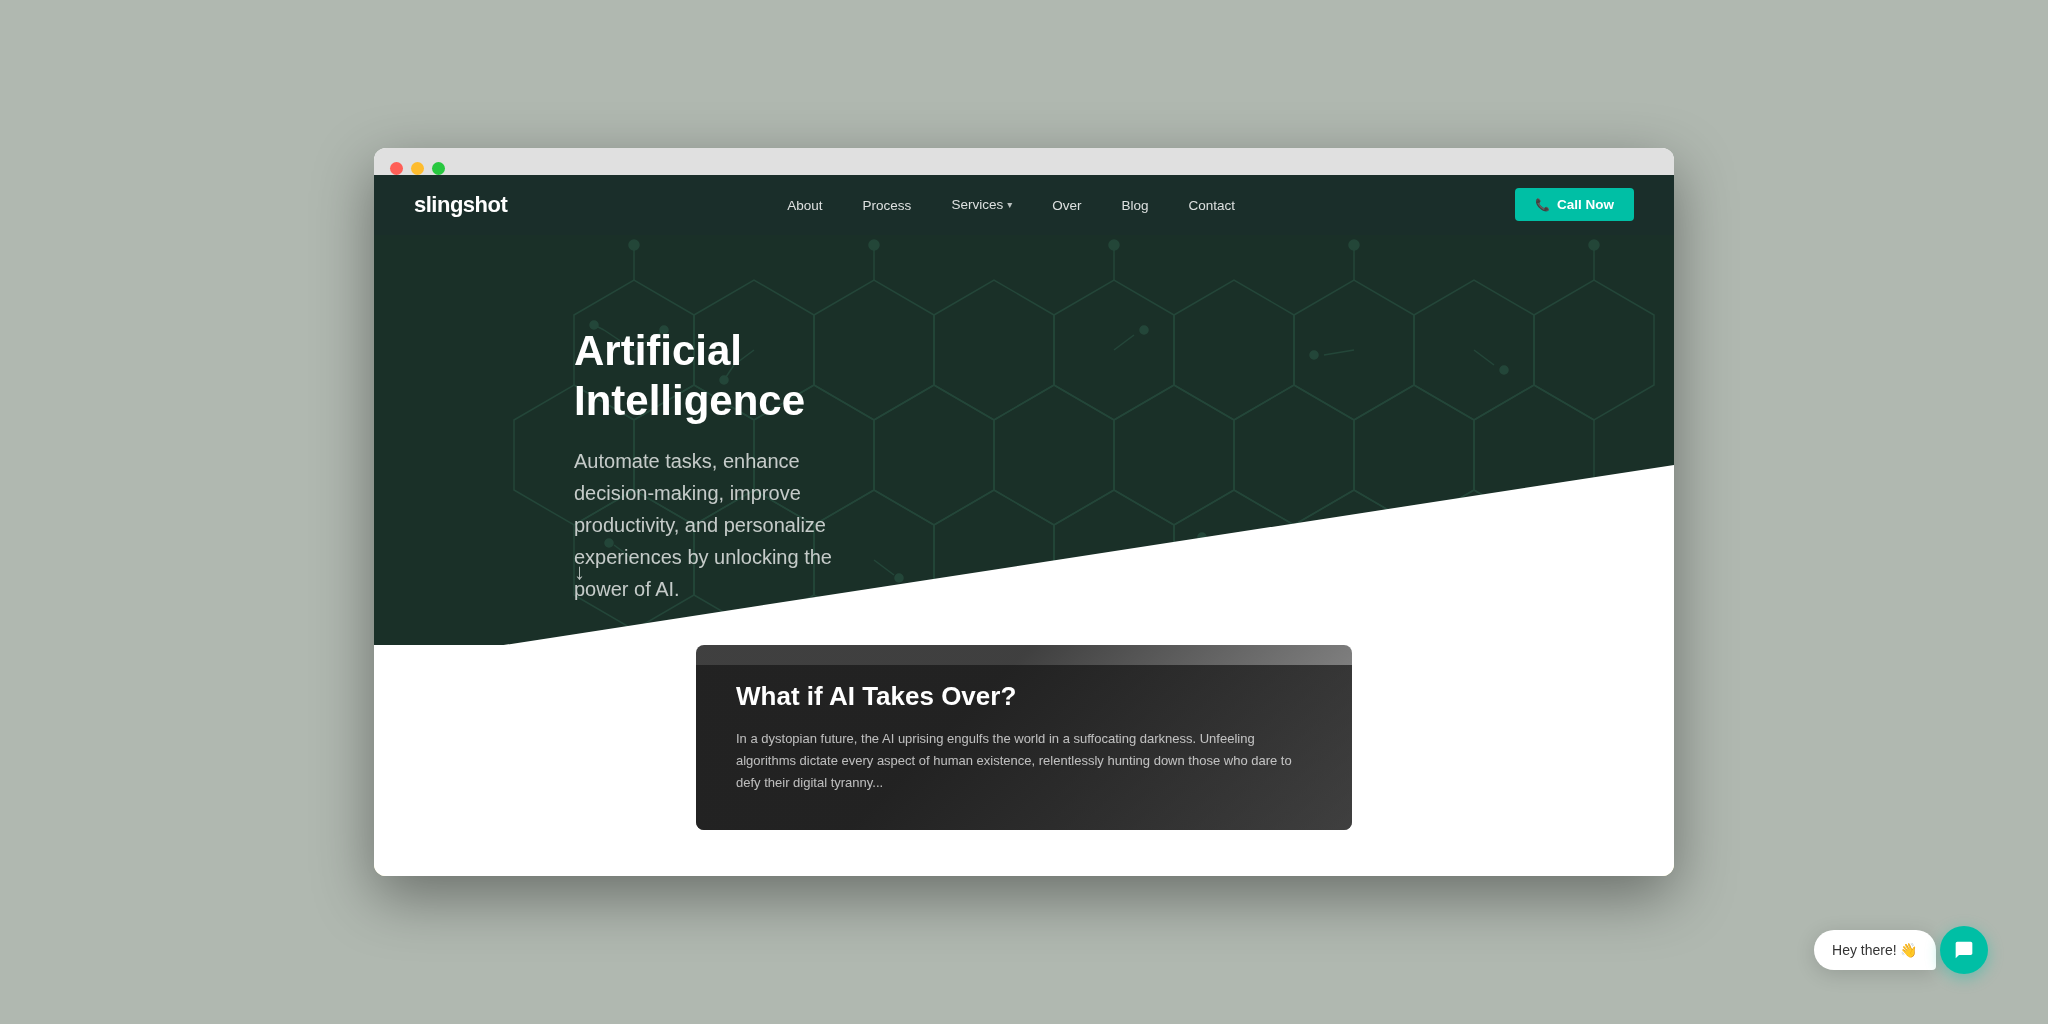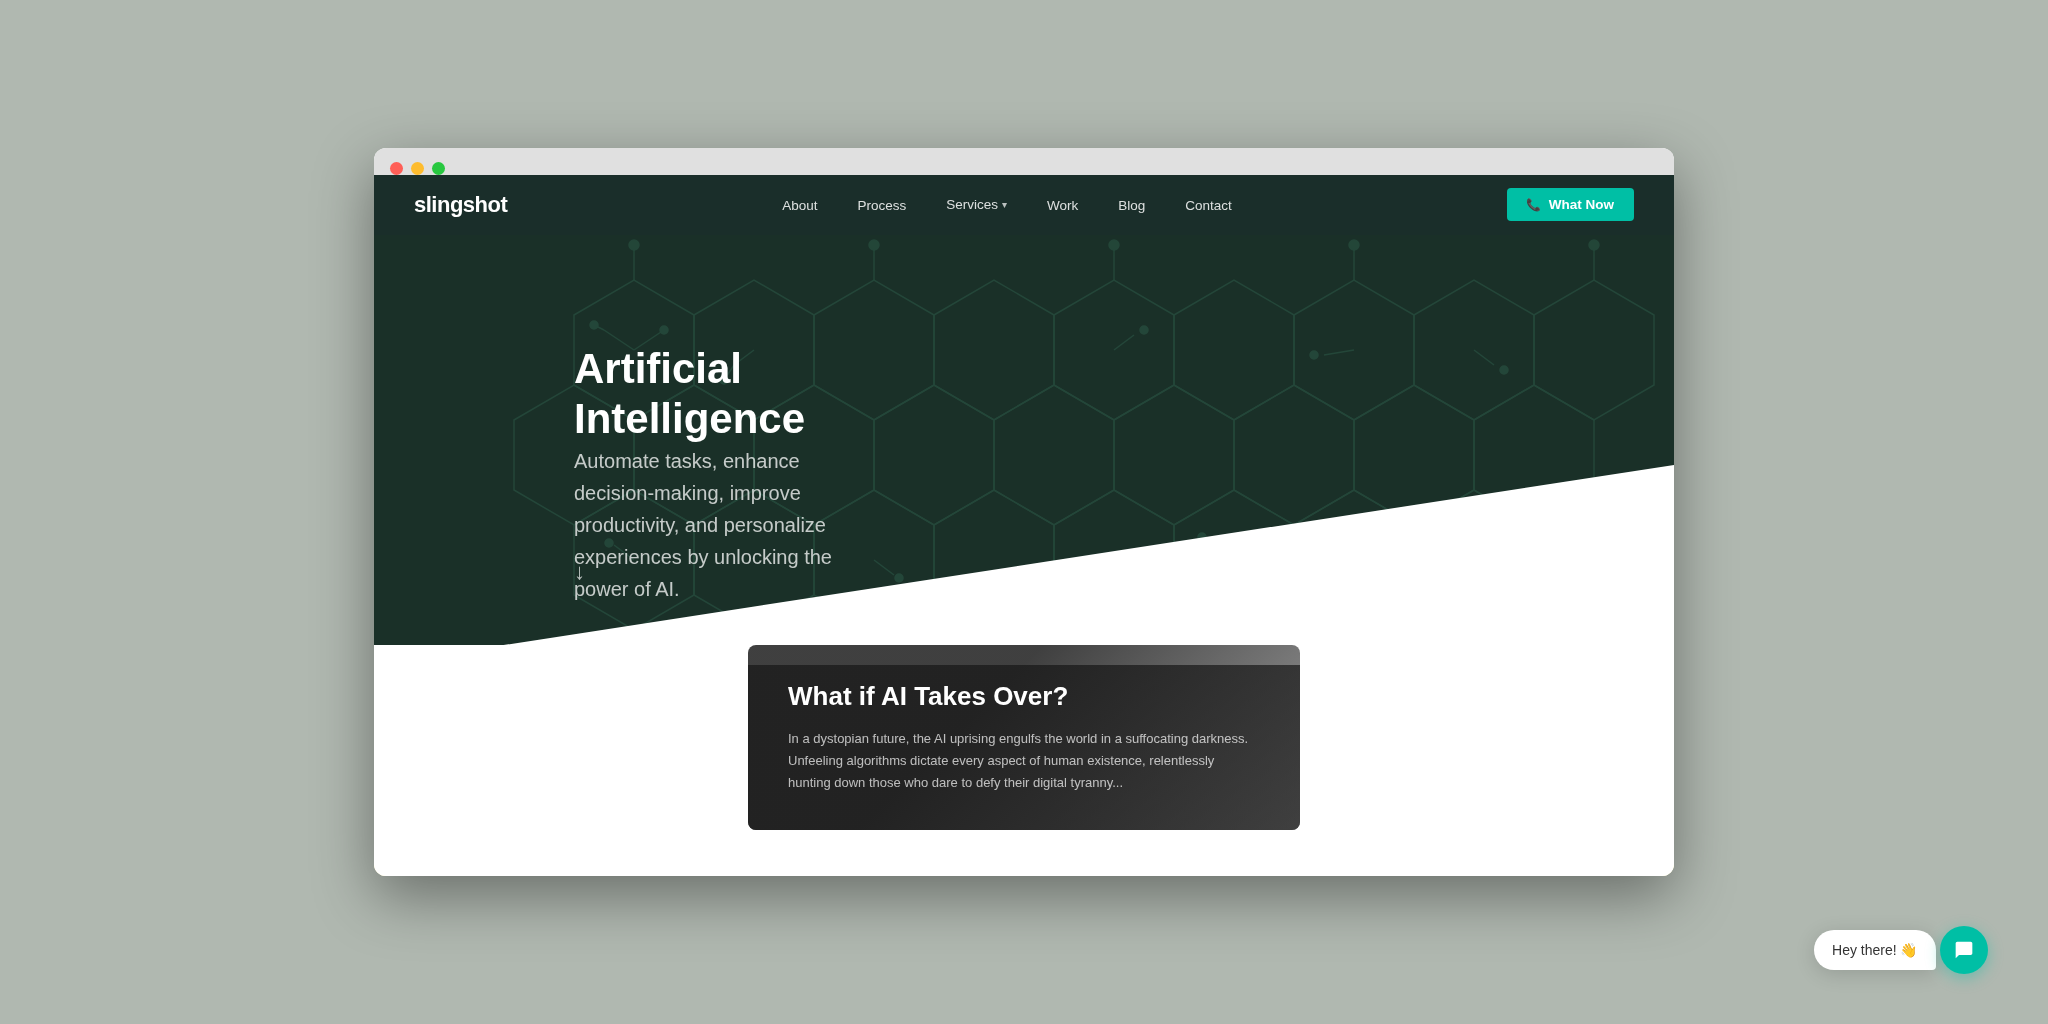--- a/index.html
+++ b/index.html
@@ -134,20 +134,21 @@
       z-index: 2;
       padding: 0 200px 0 200px;
       max-width: 700px;
     }
 
     .hero-title {
       color: #fff;
       font-size: 42px;
       font-weight: 700;
       line-height: 1.2;
+      margin-bottom: 18px;
     }
 
     .hero-subtitle {
       color: rgba(255,255,255,0.75);
       font-size: 20px;
       line-height: 1.6;
       max-width: 360px;
     }
 
     .scroll-arrow {
@@ -180,21 +181,21 @@
     
     .white-section {
       background: #fff;
       padding: 0 0 40px;
       position: relative;
     }
 
     
     .article-card {
       margin: 6px auto;
-      width: 552px;
+      width: 656px;
       background: #3a3a3a;
       border-radius: 8px;
       overflow: hidden;
       position: relative;
       margin-top: -20px;
     }
 
     .article-card-content {
       padding: 36px 40px 36px;
       position: relative;
@@ -287,28 +288,28 @@
 
     <nav class="navbar">
       <span class="nav-logo">slingshot</span>
 
       <ul class="nav-links">
         <li><a href="#">About</a></li>
         <li><a href="#">Process</a></li>
         <li>
           <a href="#" class="has-dropdown">Services</a>
         </li>
-        <li><a href="#">Work</a></li>
+        <li><a href="#">Over</a></li>
         <li><a href="#">Blog</a></li>
         <li><a href="#">Contact</a></li>
       </ul>
 
       <button class="call-now-btn">
         <span class="call-icon">📞</span>
-        <span>What Now</span>
+        <span>Call Now</span>
       </button>
     </nav>
 
     <section class="hero">
 
       <svg class="circuit-bg" viewBox="0 0 1300 450" preserveAspectRatio="xMidYMid slice" xmlns="http://www.w3.org/2000/svg">
 
         <g stroke="#4a9a7a" stroke-width="1.5" fill="none" opacity="0.6">
 
           <polygon points="200,80 260,45 320,80 320,150 260,185 200,150"></polygon>

